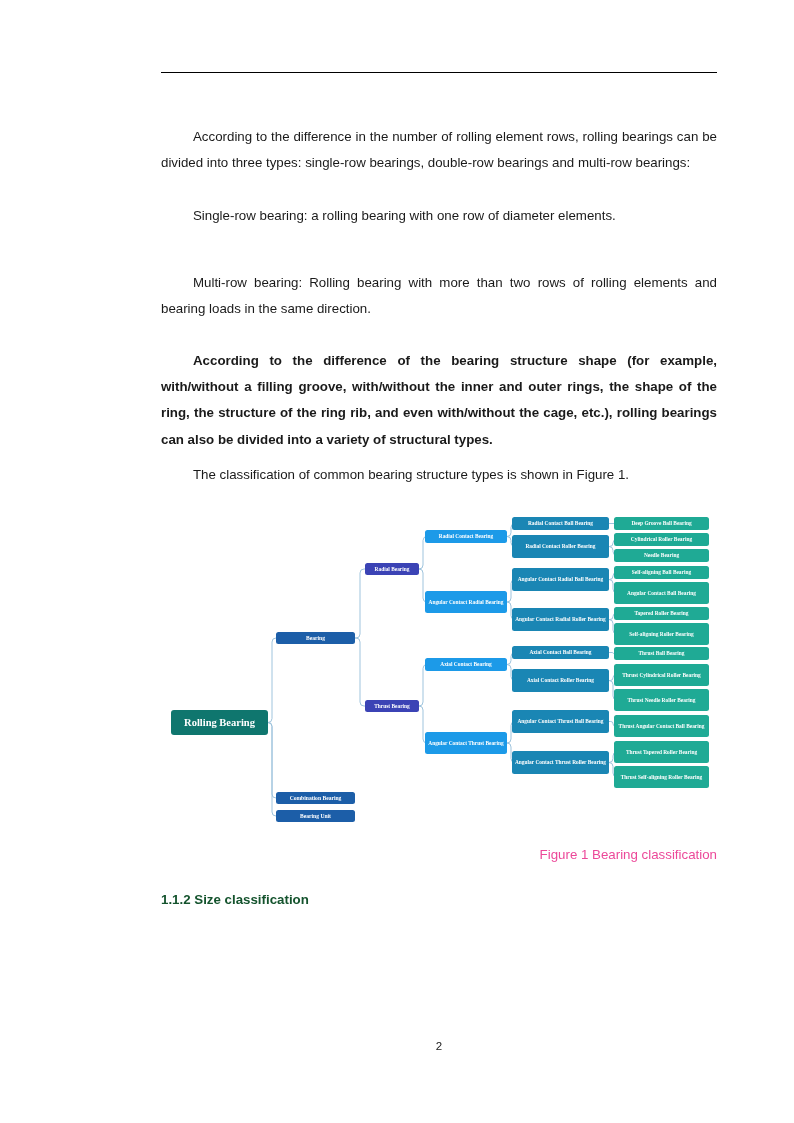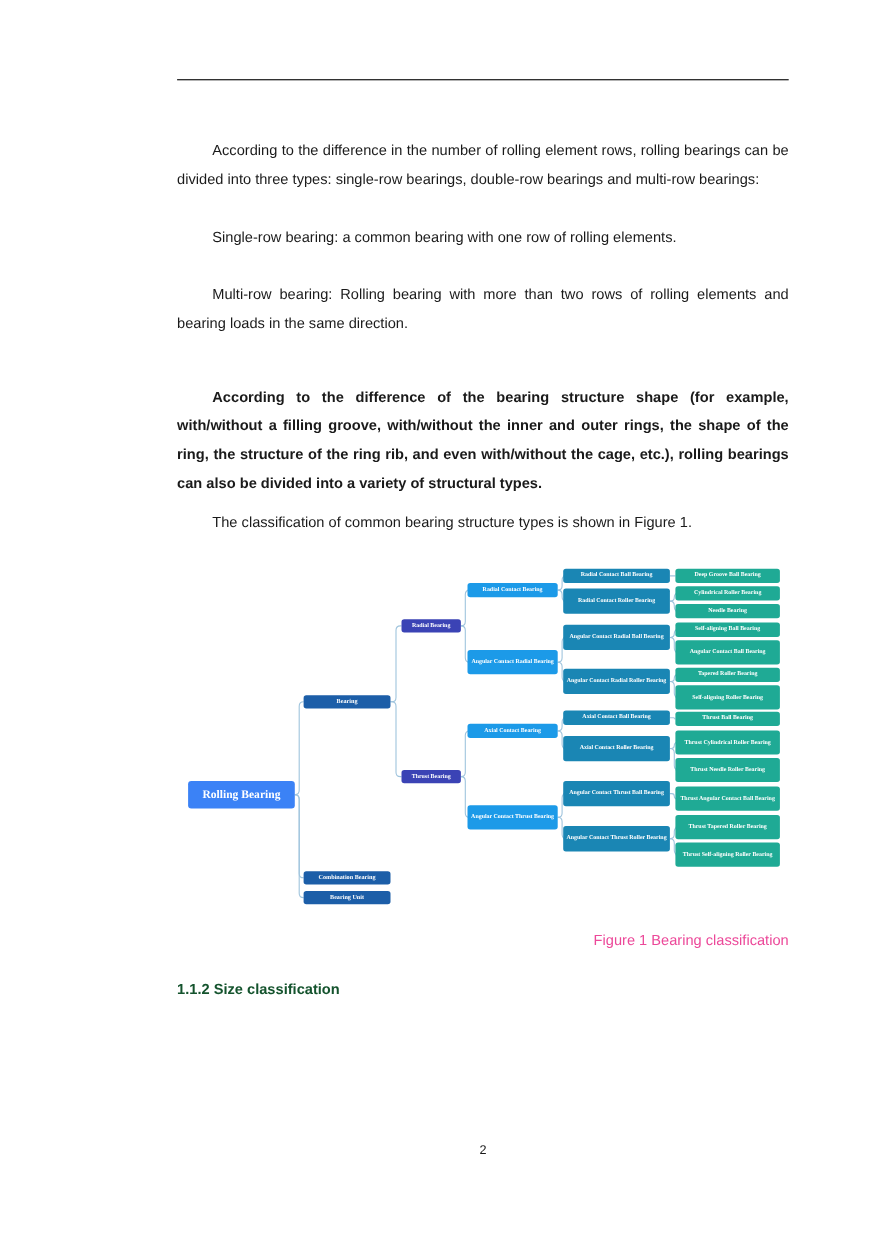--- a/index.html
+++ b/index.html
@@ -56,45 +56,45 @@
     text-align:center;
     color:#ffffff;
     font-family:"Liberation Serif", serif;
     font-weight:bold;
     border-radius:2.5px;
     line-height:1.12;
     padding:1px 2px;
     overflow:hidden;
   }
   .lvl-root {
-    background:#3b82f6;
+    background:#0f766e;
     font-size:10.5px;
     border-radius:3px;
     font-family:"Liberation Serif", serif;
     align-items:center;
   }
   .lvl-2 { background:#1c5ea8; font-size:5.6px; }
   .lvl-3 { background:#3b43b5; font-size:5.4px; }
   .lvl-4 { background:#1c9ae8; font-size:5.4px; }
   .lvl-5 { background:#1a86b4; font-size:5.4px; }
   .lvl-6 { background:#1faa95; font-size:5.4px; }
 </style>
 </head>
 <body>
 
 <div class="page">
 
   <div class="header-rule"></div>
 
   <div class="body-text indent" style="top:124px;">According to the difference in the number of rolling element rows, rolling bearings can be divided into three types: single-row bearings, double-row bearings and multi-row bearings:</div>
 
-  <div class="body-text indent" style="top:203px;">Single-row bearing: a common bearing with one row of rolling elements.</div>
-
-
-  <div class="body-text indent" style="top:255px;">Multi-row bearing: Rolling bearing with more than two rows of rolling elements and bearing loads in the same direction.</div>
+  <div class="body-text indent" style="top:203px;">Single-row bearing: a rolling bearing with one row of diameter elements.</div>
+
+
+  <div class="body-text indent" style="top:270px;">Multi-row bearing: Rolling bearing with more than two rows of rolling elements and bearing loads in the same direction.</div>
 
   <div class="body-text indent" style="top:348px;font-weight:bold;">According to the difference of the bearing structure shape (for example, with/without a filling groove, with/without the inner and outer rings, the shape of the ring, the structure of the ring rib, and even with/without the cage, etc.), rolling bearings can also be divided into a variety of structural types.</div>
 
   <div class="body-text indent" style="top:462px;">The classification of common bearing structure types is shown in Figure 1.</div>
 
   <div class="diagram">
     <svg class="links" viewBox="0 0 548 325" preserveAspectRatio="none">
       <g id="edge-layer" fill="none" stroke="#9fc4dd" stroke-width="1">
           <path d="M101,214.5 L101,214.5 Q105,214.5 105,210.5 L105,134 Q105,130 109,130 L109,130"></path>
           <path d="M101,214.5 L101,214.5 Q105,214.5 105,218.5 L105,286 Q105,290 109,290 L109,290"></path>

